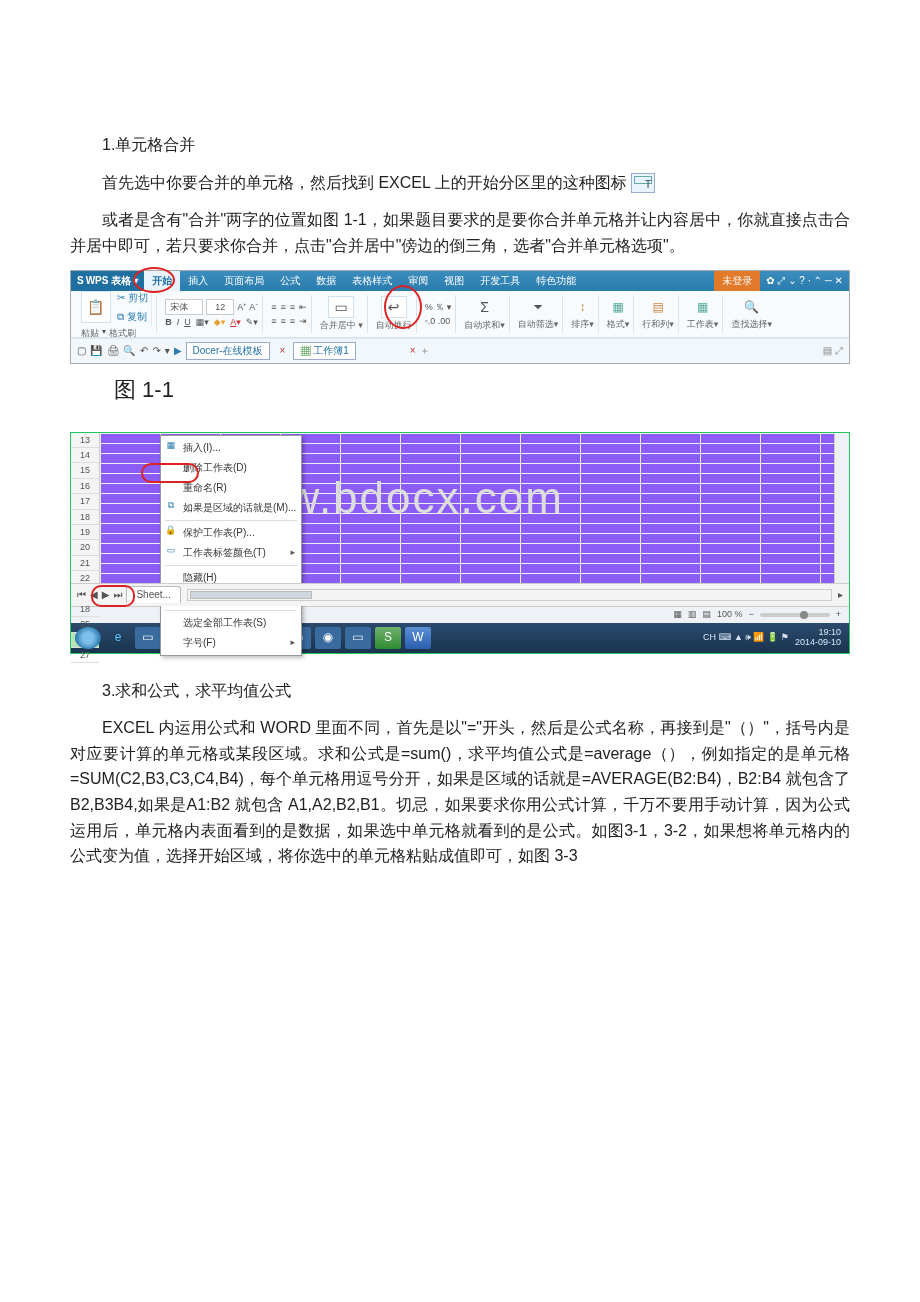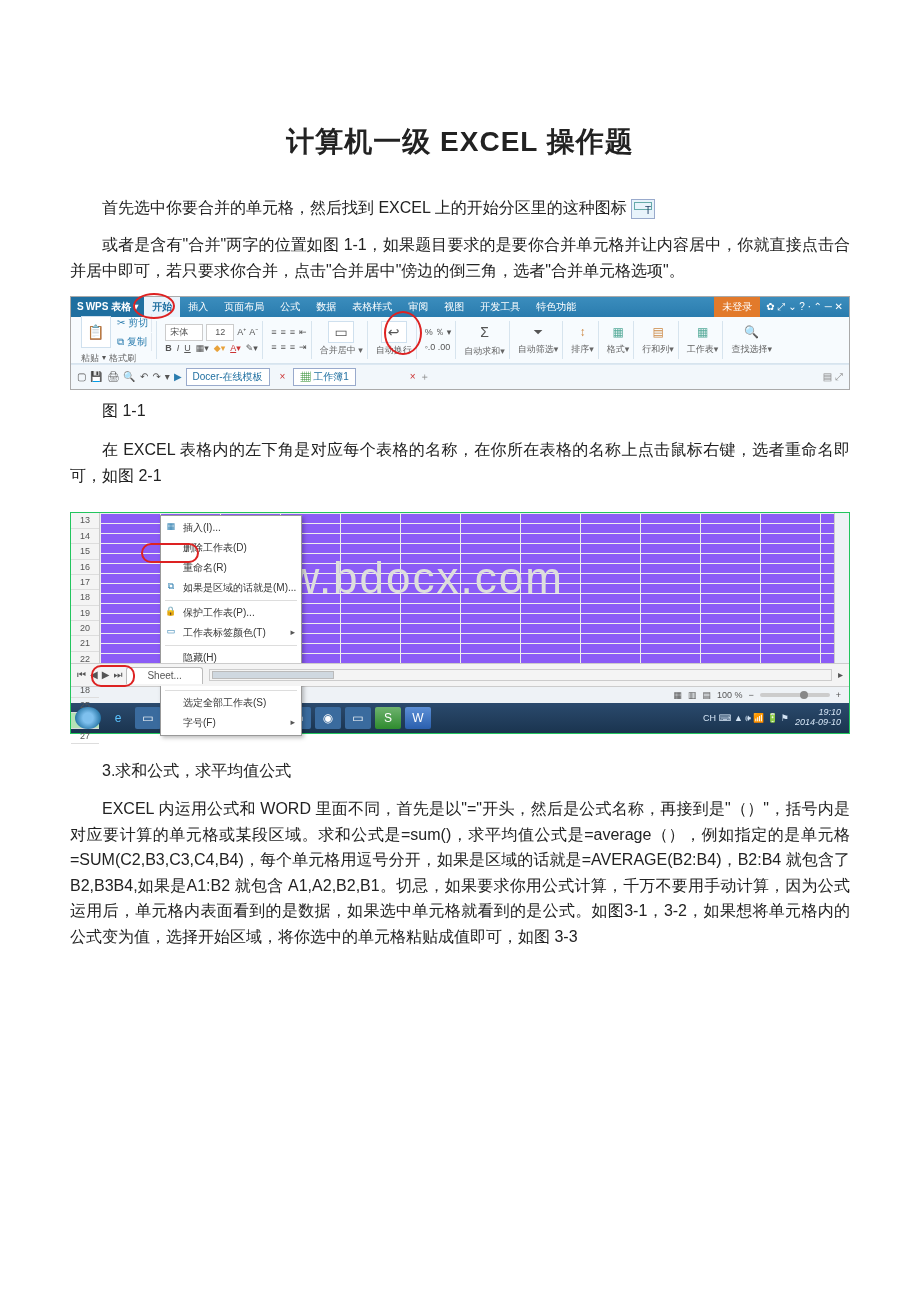--- a/index.html
+++ b/index.html
@@ -46,21 +46,21 @@
     border: 1px solid #6aa;
   }
   .inline-icon::after {
     content: "T";
     position: absolute;
     right: 3px; bottom: -1px;
     font-size: 10px;
     color: #246;
   }
   .caption {
-    font-size: 16px;
+    font-size: 22px;
     margin: 8px 0 14px 0;
     text-indent: 2em;
   }
 
   
   .ribbon-shot {
     border: 1px solid #aaa;
     font-size: 10px;
     color: #333;
     background: #fff;
@@ -194,21 +194,21 @@
     position:absolute;left:4px;top:2px;width:12px;height:12px;
     display:flex;align-items:center;justify-content:center;font-size:9px;color:#2a7cae;
   }
   .context-menu .mi .arrow{position:absolute;right:6px;top:2px;font-size:9px;color:#555;}
   .context-menu .sep{height:1px;background:#ddd;margin:2px 4px;}
   .sheet-nav{
     display:flex;align-items:center;gap:4px;padding:2px 6px;height:18px;
     border-top:1px solid #ccc;background:#f4f4f4;font-size:10px;color:#555;
     position:relative;
   }
-  .sheet-nav .sh{padding:0 20px;border:1px solid #bbb;border-bottom:none;background:#fff;border-radius:3px 3px 0 0;}
+  .sheet-nav .sh{padding:0 9px;border:1px solid #bbb;border-bottom:none;background:#fff;border-radius:3px 3px 0 0;}
   .statusbar{
     height:16px;background:#eef2f6;border-top:1px solid #ccc;display:flex;align-items:center;
     justify-content:flex-end;padding:0 8px;font-size:9px;color:#555;gap:6px;
   }
   .statusbar .slider{width:70px;height:4px;background:#ccc;position:relative;border-radius:2px;}
   .statusbar .slider::after{content:"";position:absolute;left:40px;top:-2px;width:8px;height:8px;border-radius:50%;background:#888;}
   .taskbar{
     height:30px;background:linear-gradient(#2b4a6d,#1a344f);display:flex;align-items:center;padding:0 4px;
     color:#fff;
   }
@@ -219,34 +219,34 @@
   .tb.fm{background:#3a6b9e;}
   .tb.red{background:#c22;border-radius:50%;}
   .tb.green{background:#2a2;border-radius:50%;}
   .tb.cloud{background:#2a8fd6;}
   .tb.y{background:#3a6b9e;color:#ffd54a;}
   .tb.sq{background:#3a6b9e;}
   .tb.chrome{background:#3a6b9e;}
   .tb.g{background:linear-gradient(#6fb36f,#2e8b2e);}
   .tb.w{background:linear-gradient(#5c8fd6,#2a5fae);}
   .taskbar .tray{margin-left:auto;display:flex;align-items:center;gap:6px;font-size:9px;color:#d5e5f5;padding-right:4px;}
-  .taskbar .clock{text-align:right;line-height:1.1;font-size:9px;font-style:italic;}
+  .taskbar .clock{text-align:right;line-height:1.1;font-size:9px;}
   .scrollbar-v{width:14px;background:#eef2f6;border-left:1px solid #ccc;}
   .hscroll{
     flex:1;height:10px;border:1px solid #ccc;background:#f4f4f4;margin:0 2px;position:relative;
   }
   .hscroll::after{content:"";position:absolute;left:2px;top:1px;height:6px;width:120px;background:#cfd8e0;border:1px solid #bbb;}
 </style>
 </head>
 <body>
 
 <div class="page">
 
-  <h1 class="title">计算机一级 EXCEL 操作题</h1>
-
+
+  <p class="body no-indent">1.单元格合并</p>
 
   <p class="body">
     <span>首先选中你要合并的单元格，然后找到 EXCEL 上的开始分区里的这种图标</span>
     <span class="inline-icon"></span>
   </p>
 
   <p class="body">或者是含有"合并"两字的位置如图 1-1，如果题目要求的是要你合并单元格并让内容居中，你就直接点击合并居中即可，若只要求你合并，点击"合并居中"傍边的倒三角，选者"合并单元格选项"。</p>
 
   <div class="ribbon-shot">
     <div class="ribbon-tabs">
@@ -377,21 +377,20 @@
       <span style="color:#888">＋</span>
       <span style="margin-left:auto;color:#888">▤ ⤢</span>
     </div>
     <span class="red-circle" style="top:-4px;left:62px;width:38px;height:22px"></span>
     <span class="red-circle" style="top:14px;left:313px;width:34px;height:40px"></span>
   </div>
 
   <p class="caption">图 1-1</p>
 
 
-  <p class="body">在 EXCEL 表格内的左下角是对应每个表格的名称，在你所在表格的名称上点击鼠标右键，选者重命名即可，如图 2-1</p>
 
   <div class="ctx-shot">
     <div class="ctx-grid">
       <div class="rowhdrs" id="rowhdrs">
           <div>13</div>
           <div>14</div>
           <div>15</div>
           <div>16</div>
           <div>17</div>
           <div>18</div>

